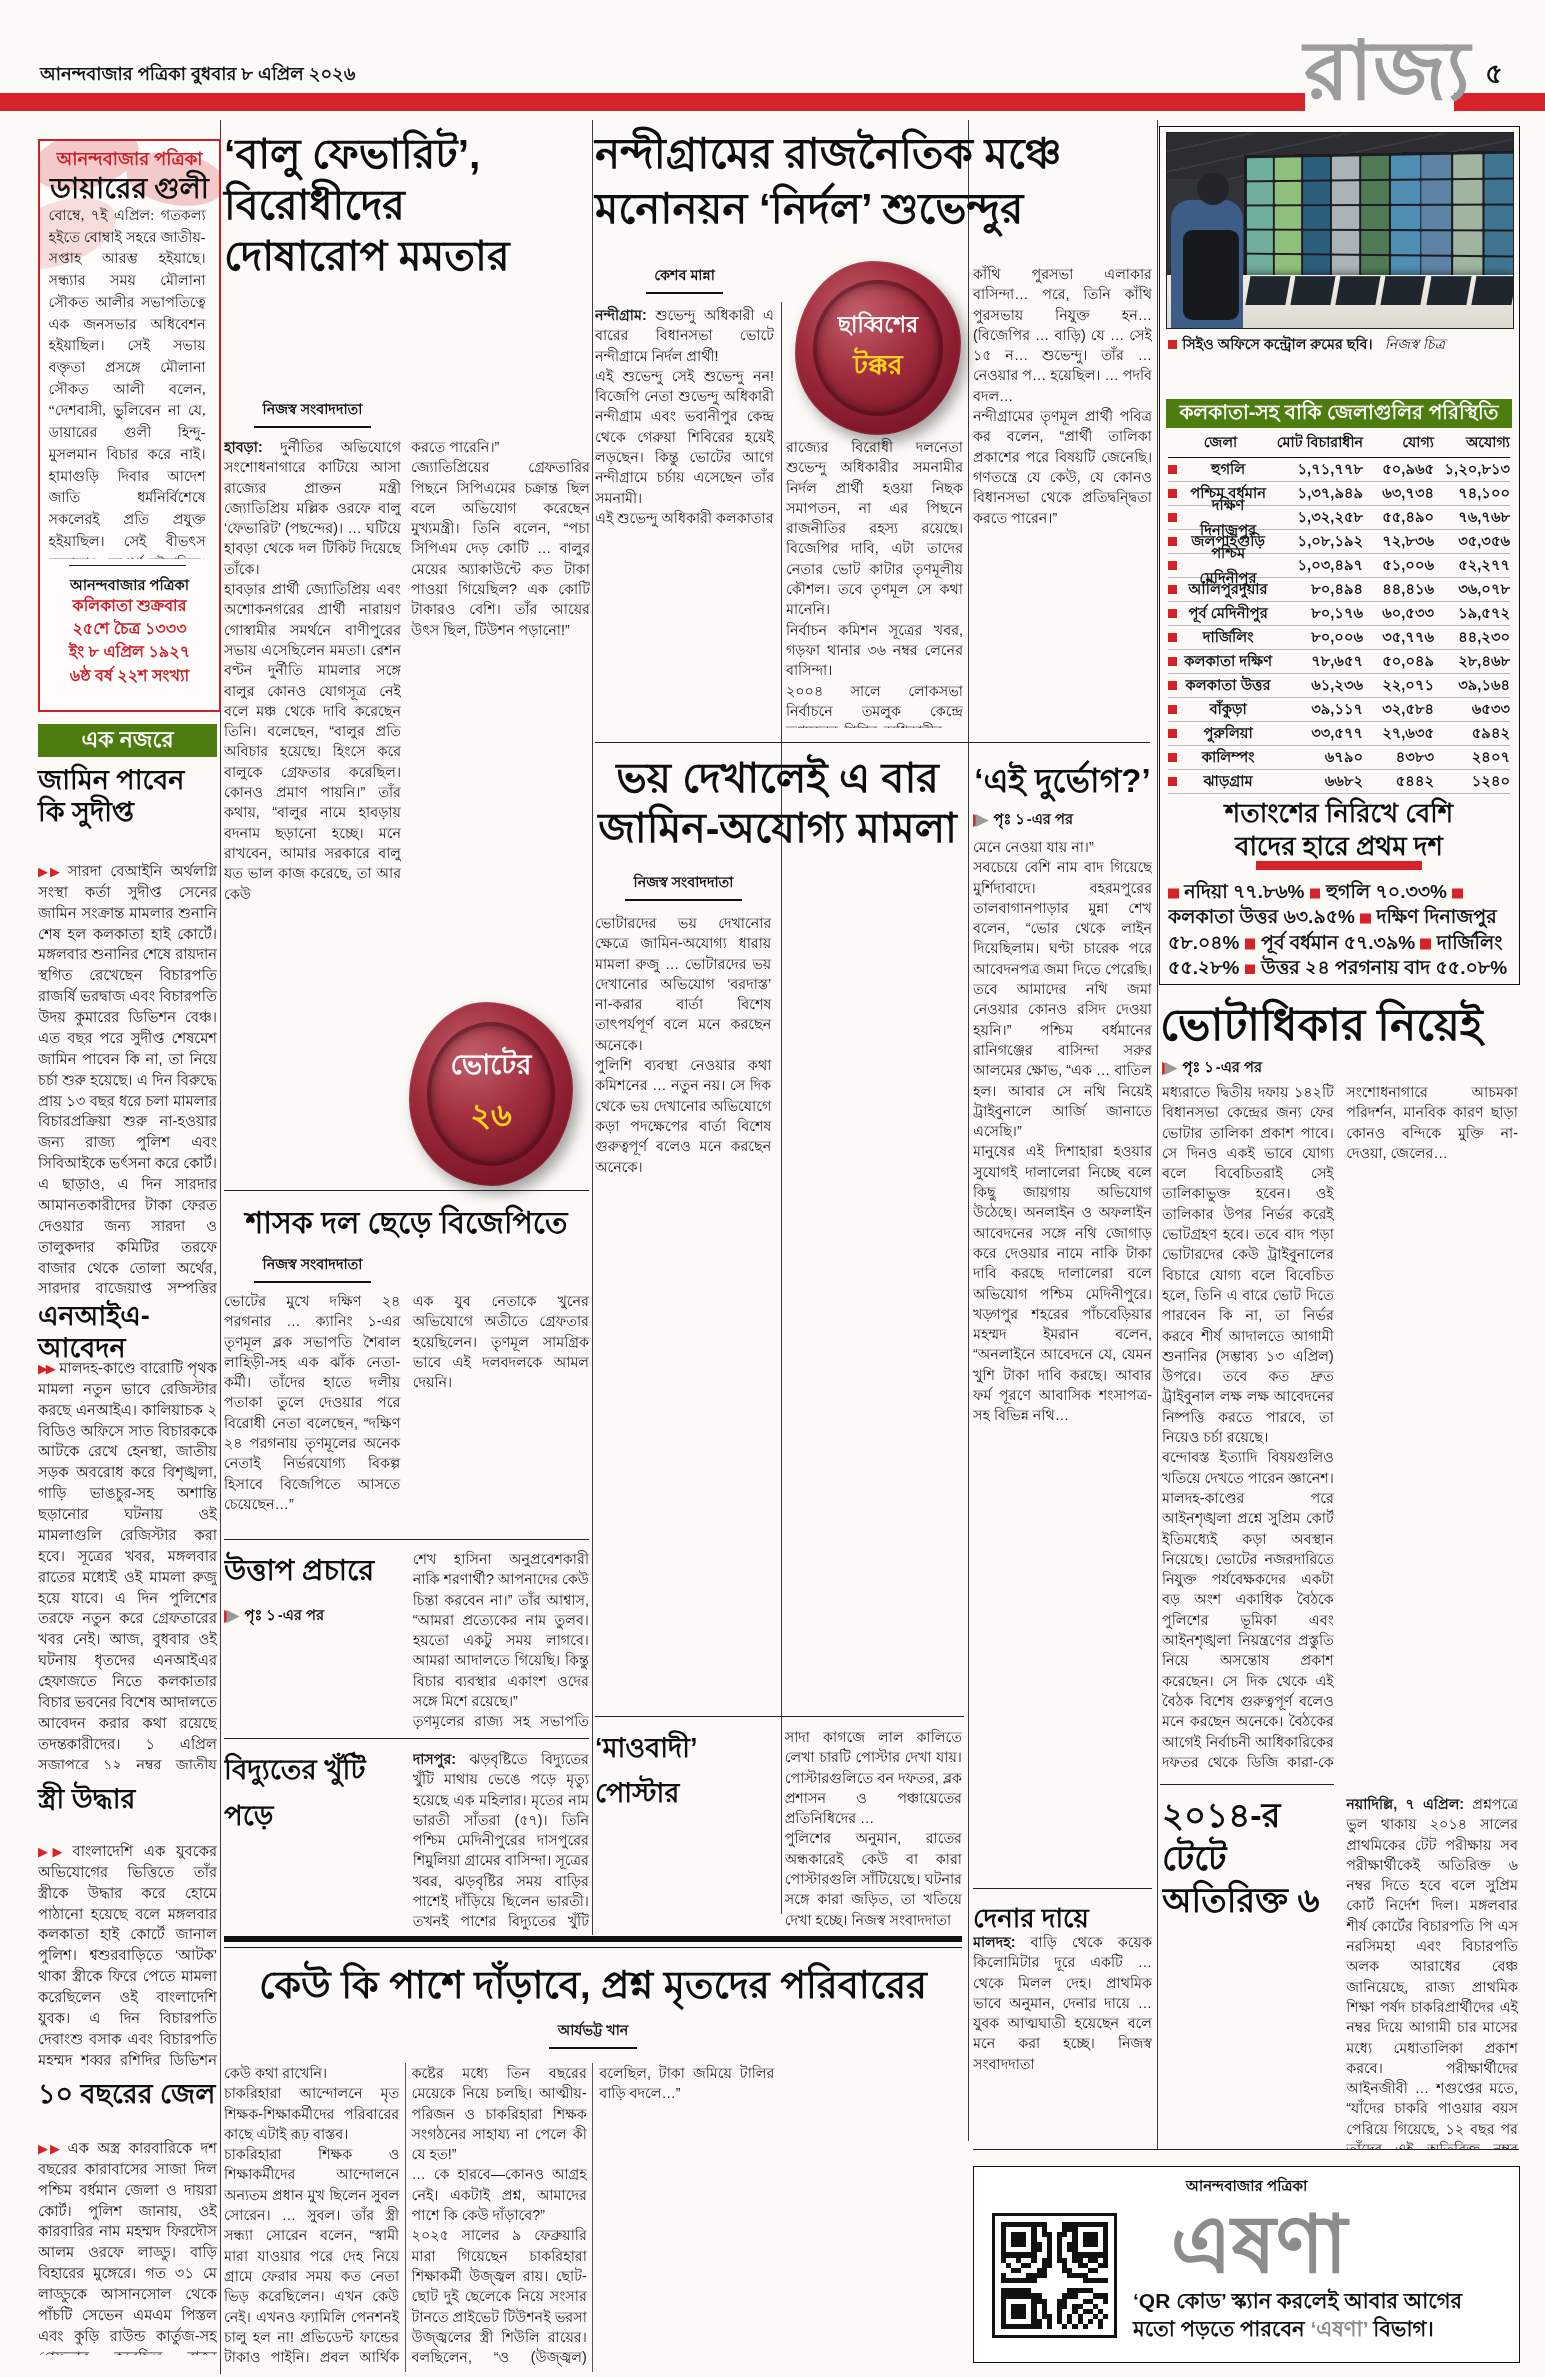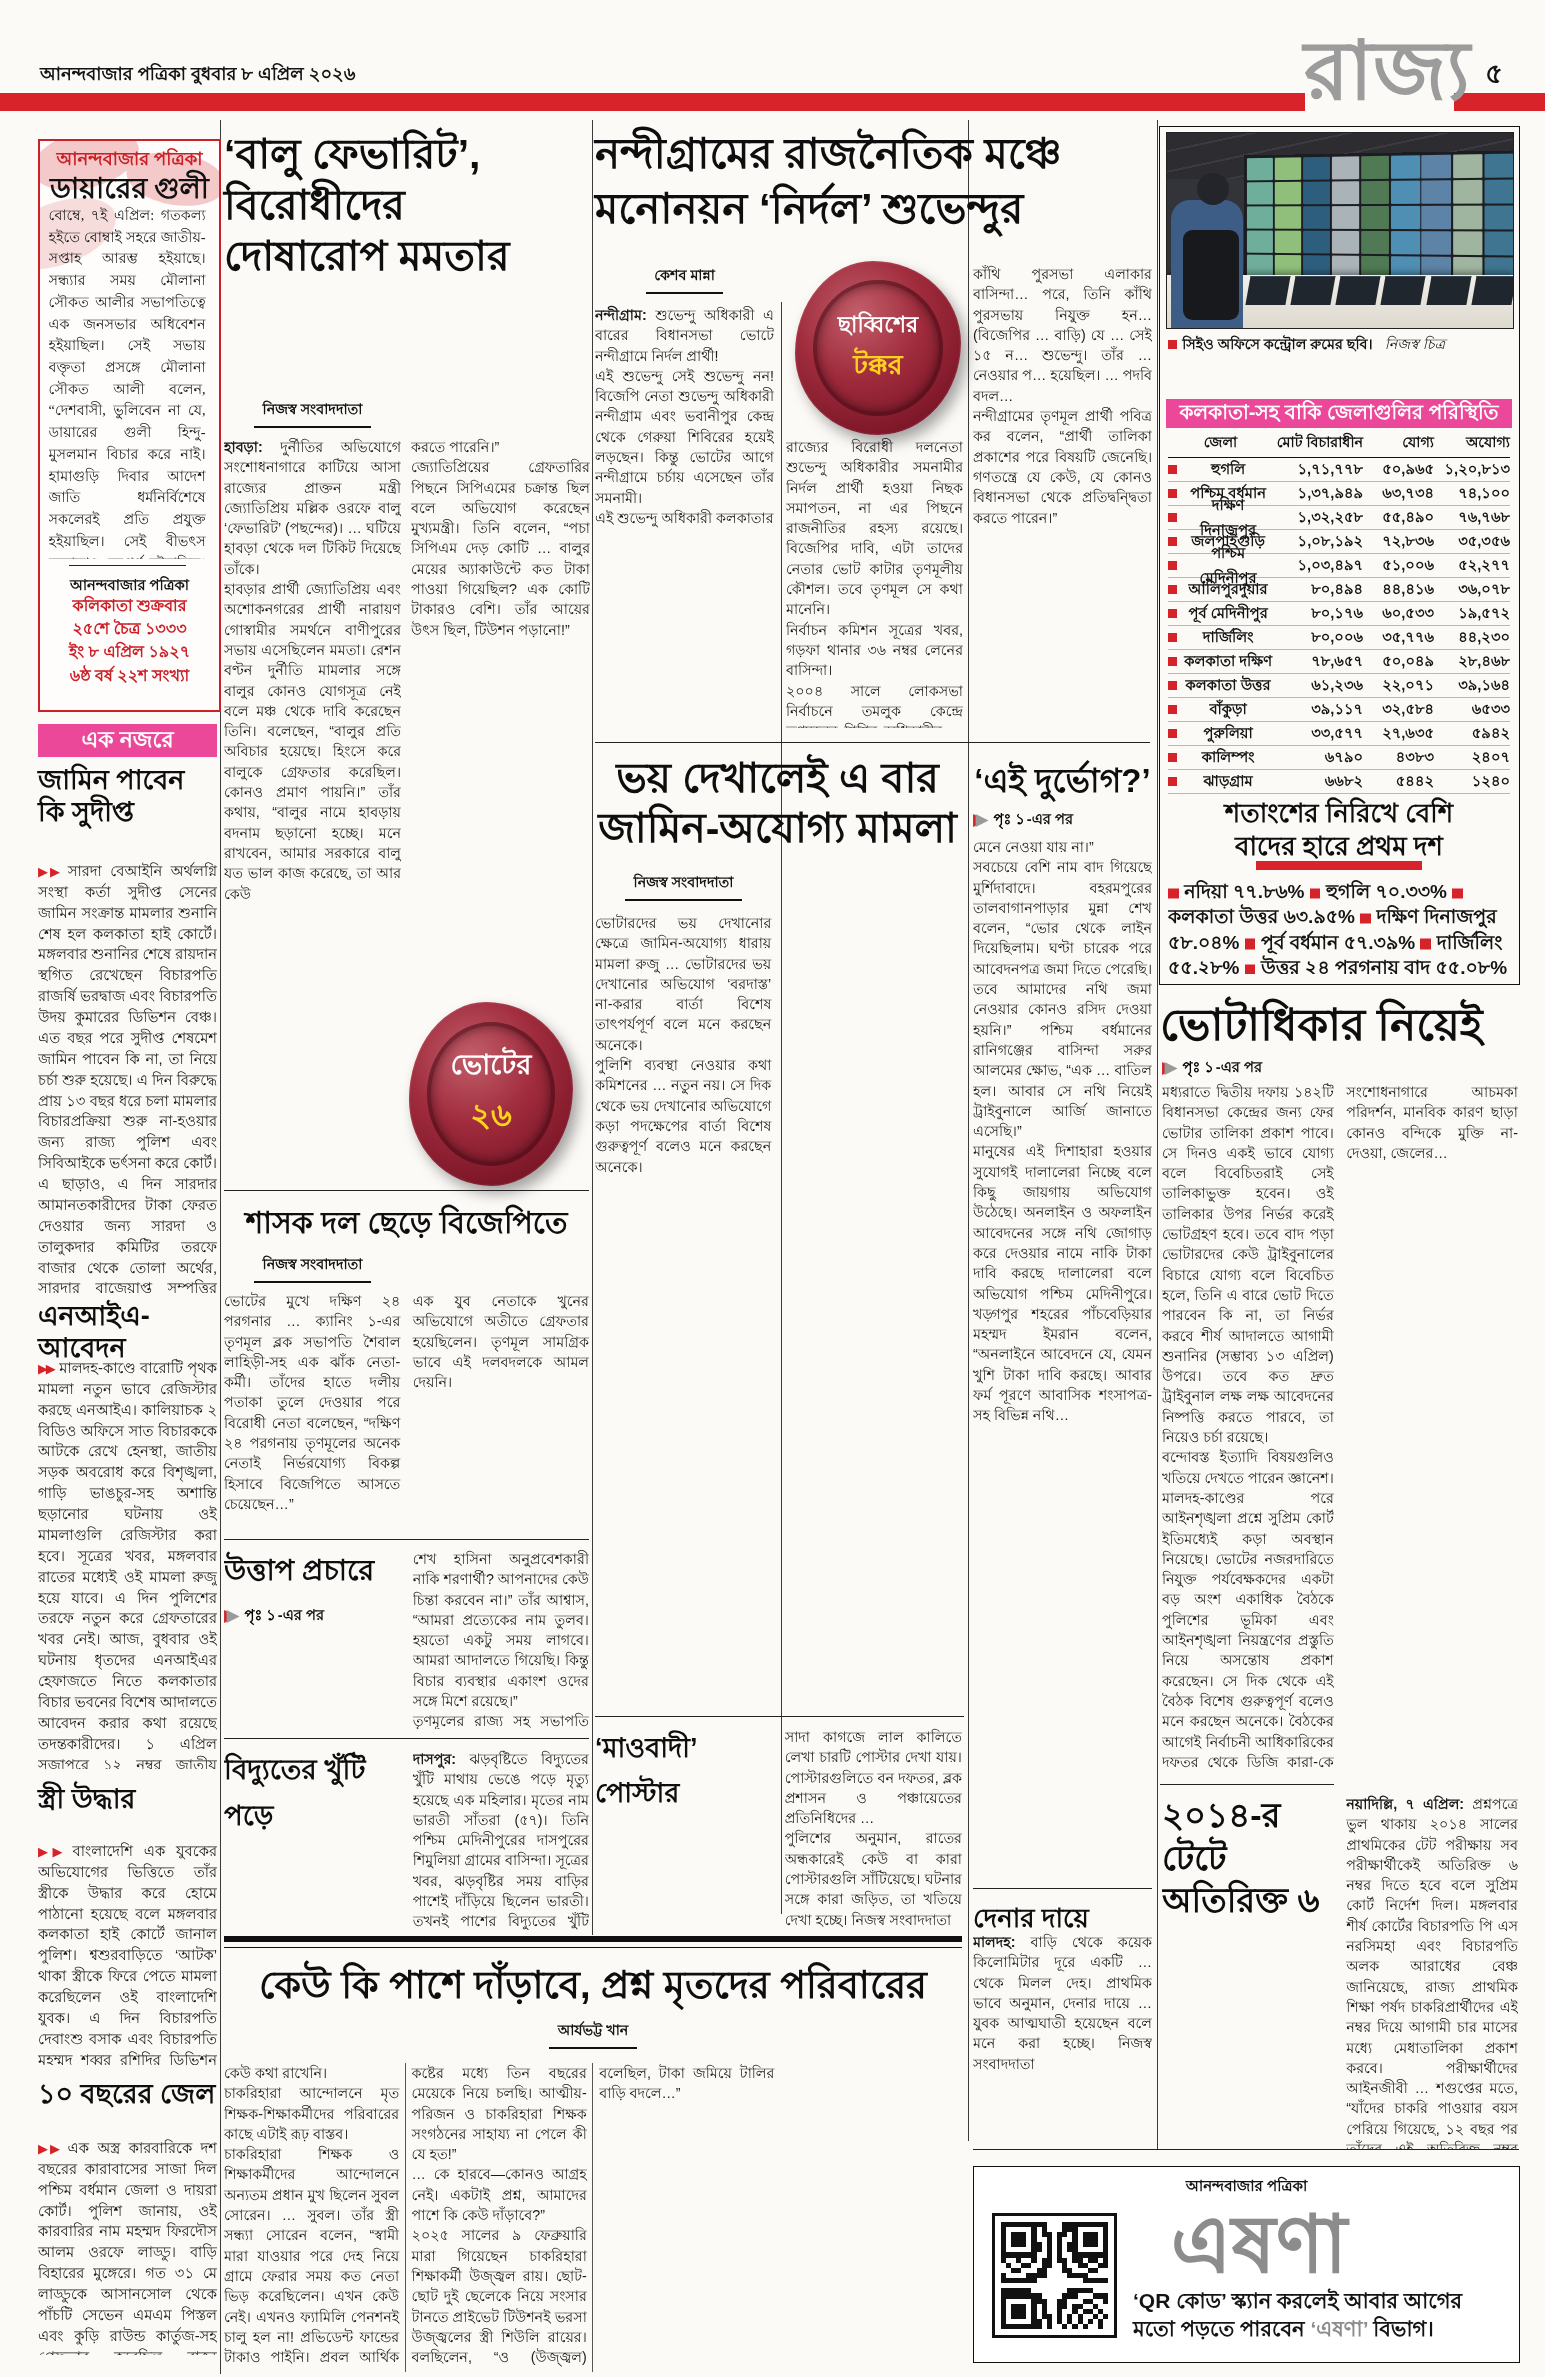--- a/index.html
+++ b/index.html
@@ -26,21 +26,21 @@
   .colwrap{column-count:2;column-gap:12.4px;column-fill:auto;overflow:hidden;}
   .colwrap h2{break-inside:avoid;}
   .seal{position:absolute;display:flex;flex-direction:column;align-items:center;justify-content:center;text-align:center;
     background:radial-gradient(circle at 38% 30%,#c25e6a 0%,#a02c3d 40%,#7f1829 75%,#671221 100%);
     border-radius:47% 53% 50% 50%/53% 47% 53% 47%;
     box-shadow:5.7px 7.6px 14.3px rgba(0,0,0,.35),inset 0 0 0 1.4px rgba(255,255,255,.06);}
   .seal::before{content:"";position:absolute;inset:11%;border-radius:50%;
     border:4.8px solid rgba(55,4,14,.5);box-shadow:inset 0 0 10.5px rgba(0,0,0,.45);}
   .seal .s1{color:#fff;font-weight:700;position:relative;}
   .seal .s2{color:#ffd21e;font-weight:700;position:relative;}
-  .bluebar{background:#ec4899;color:#fff;display:flex;align-items:center;justify-content:center;font-weight:700;}
+  .bluebar{background:#4d7c0f;color:#fff;display:flex;align-items:center;justify-content:center;font-weight:700;}
   .sq{display:inline-block;width:9.5px;height:9.5px;background:#d6232a;margin-right:5.7px;}
   
   .thead{display:flex;align-items:flex-end;height:24px;font-weight:700;font-size:14.3px;}
   .thead span{border-bottom:1.9px solid #111;padding-bottom:1.9px;}
   .trow{display:flex;align-items:center;height:23px;border-bottom:1px solid #b9b9b9;font-weight:700;font-size:14.7px;}
   .trow .rsq{width:8.6px;height:8.6px;background:#d6232a;margin-right:6.7px;flex:none;}
   .c-d{flex:1;text-align:center;}
   .c-t{width:90px;text-align:right;}
   .c-e{width:71px;text-align:right;}
   .c-i{width:76px;text-align:right;}

